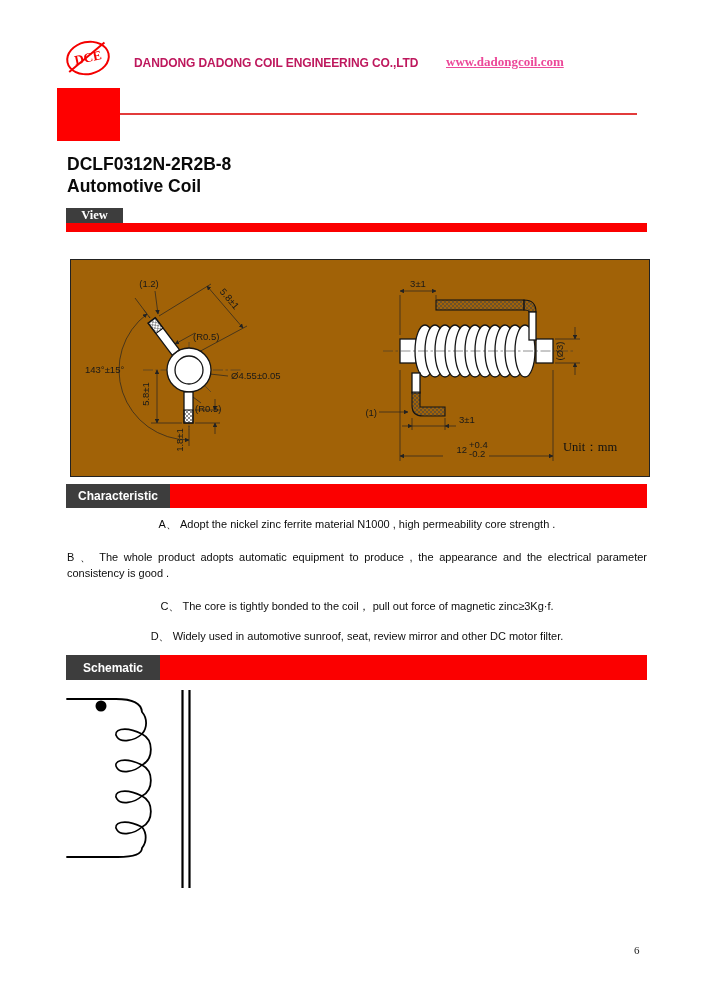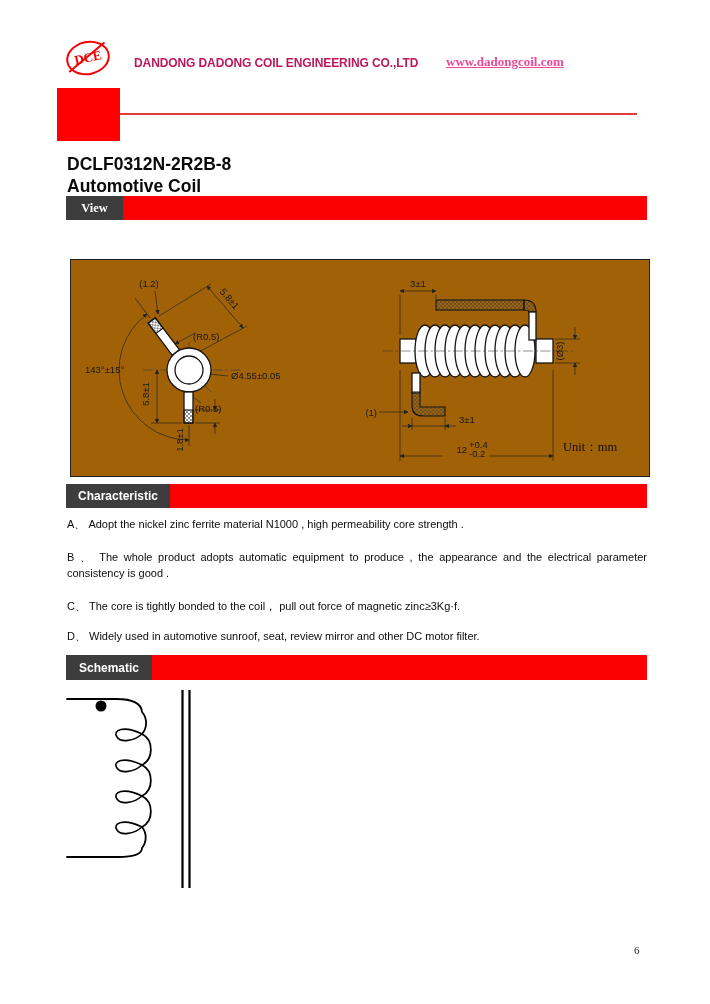--- a/index.html
+++ b/index.html
@@ -17,37 +17,37 @@
         color:#ec4899;text-decoration:underline;}
   .red-block{position:absolute;left:57px;top:88px;width:63px;height:53px;background:#FE0000;}
   .red-rule{position:absolute;left:120px;top:113px;width:517px;height:2px;background:#E23B3B;}
   
   .part-no{position:absolute;left:67px;top:154px;font:bold 17.5px "Liberation Sans",sans-serif;color:#0a0a0a;}
   .prod-name{position:absolute;left:67px;top:176px;font:bold 17.5px "Liberation Sans",sans-serif;color:#0a0a0a;}
   
   .bar{position:absolute;left:66px;width:581px;height:24px;display:flex;}
   .bar .tag{background:#3D3D3D;color:#fff;display:flex;align-items:center;justify-content:center;}
   .bar .rest{flex:1;background:#FB0000;}
-  .bar-view{top:196px;}
+  .bar-view{top:208px;flex-direction:column;}
   .bar-view .tag{width:57px;font:bold 12.5px "Liberation Serif",serif;}
   .bar-char{top:484px;}
   .bar-char .tag{width:104px;font:bold 12px "Liberation Sans",sans-serif;}
   .bar-schem{top:655px;height:25px;}
-  .bar-schem .tag{width:86px;font:bold 12px "Liberation Sans",sans-serif;}
+  .bar-schem .tag{width:94px;font:bold 12px "Liberation Sans",sans-serif;}
   
   .draw-box{position:absolute;left:70px;top:259px;width:578px;height:216px;border:1.6px solid #222;background:#a16207;}
   .dw text{font-family:"Liberation Sans",sans-serif;font-size:9.5px;fill:#191919;}
   .dw .unit{font-family:"Liberation Serif",serif;font-size:12.5px;fill:#111;}
   .dw .thin{stroke:#222;stroke-width:0.7;fill:none;}
   .dw .cl{stroke:#333;stroke-width:0.55;fill:none;stroke-dasharray:10 2.5 2.5 2.5;}
   .dw .shape{stroke:#141414;stroke-width:1.3;fill:#fff;}
   .dw .shape-nf{stroke:#141414;stroke-width:1.3;fill:none;}
   .dw .hat{stroke:#141414;stroke-width:1.1;fill:url(#xh);}
   
-  .char-p{position:absolute;left:67px;width:580px;margin:0;font-size:11px;line-height:16px;color:#0d0d0d;}
+  .char-p{position:absolute;left:67px;width:580px;margin:0;font-size:11px;line-height:16px;color:#0d0d0d;text-align:center;}
   .p-a{top:516px;} .p-b{top:549px;text-align:justify;} .p-c{top:598px;} .p-d{top:628px;}
   
   .schem-svg{position:absolute;left:60px;top:686px;}
   
   .page-num{position:absolute;left:634px;top:944px;font:11px "Liberation Serif",serif;color:#222;}
 </style>
 </head>
 <body>
 
 <div class="page">

